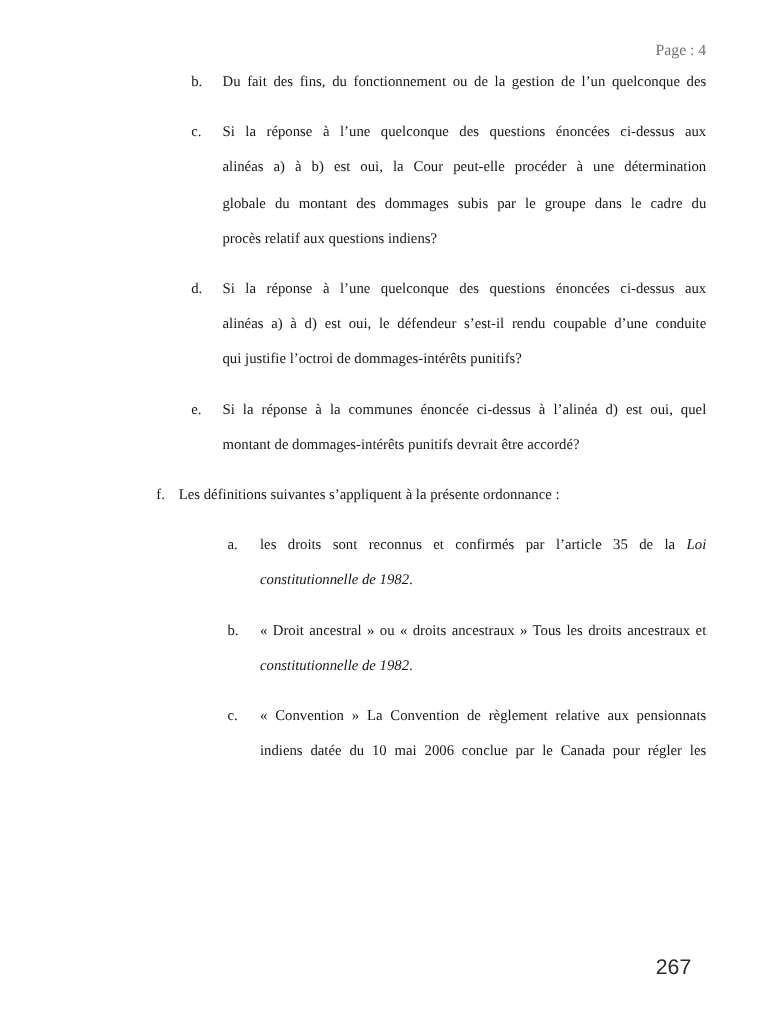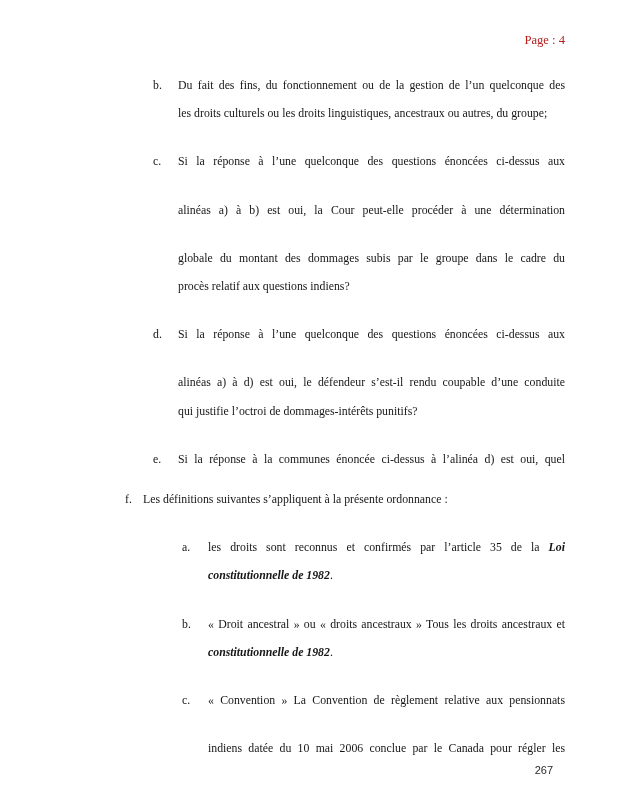--- a/index.html
+++ b/index.html
@@ -15,21 +15,21 @@
     overflow: hidden;
     font-family: "Liberation Serif", "DejaVu Serif", serif;
     font-size: 11.8px;
     color: #161616;
   }
   .page-header {
     position: absolute;
     top: 33px;
     right: 58px;
     font-size: 12.6px;
-    color: #b91c1c;
+    color: #737373;
     white-space: nowrap;
   }
   .doc-body {
     position: absolute;
     top: 51px;
     left: 0;
     right: 0;
   }
   .item {
     position: relative;
@@ -47,44 +47,42 @@
   .item.lv1 .item-label { left: -25px; }
   .item.lv2 .item-label { left: -26px; }
   .line {
     line-height: 28.2px;
     white-space: nowrap;
   }
   .line.j {
     white-space: normal;
     text-align: justify;
     text-align-last: justify;
-    margin-top: 20px;
   }
-  .it { font-style: italic; font-weight: bold; }
+  .it { font-style: italic; }
   .page-footer {
     position: absolute;
     top: 764px;
     right: 70px;
     font-family: "Liberation Sans", "DejaVu Sans", sans-serif;
-    font-size: 11px;
+    font-size: 17px;
     color: #2a2a2a;
   }
 </style>
 </head>
 <body>
 
 <div class="page">
   <div class="page-header">Page : 4</div>
 
   <main class="doc-body">
       <div class="item lv1">
         <span class="item-label">b.</span>
         <div>
           <div class="line j">Du fait des fins, du fonctionnement ou de la gestion de l’un quelconque des</div>
-          <div class="line">les droits culturels ou les droits linguistiques, ancestraux ou autres, du groupe;</div>
         </div>
       </div>
       <div class="item lv1">
         <span class="item-label">c.</span>
         <div>
           <div class="line j">Si la réponse à l’une quelconque des questions énoncées ci-dessus aux</div>
           <div class="line j">alinéas a) à b) est oui, la Cour peut-elle procéder à une détermination</div>
           <div class="line j">globale du montant des dommages subis par le groupe dans le cadre du</div>
           <div class="line">procès relatif aux questions indiens?</div>
         </div>
@@ -94,20 +92,21 @@
         <div>
           <div class="line j">Si la réponse à l’une quelconque des questions énoncées ci-dessus aux</div>
           <div class="line j">alinéas a) à d) est oui, le défendeur s’est-il rendu coupable d’une conduite</div>
           <div class="line">qui justifie l’octroi de dommages-intérêts punitifs?</div>
         </div>
       </div>
       <div class="item lv1">
         <span class="item-label">e.</span>
         <div>
           <div class="line j">Si la réponse à la communes énoncée ci-dessus à l’alinéa d) est oui, quel</div>
+          <div class="line">montant de dommages-intérêts punitifs devrait être accordé?</div>
         </div>
       </div>
       <div class="item lv0">
         <span class="item-label">f.</span>
         <div>
           <div class="line">Les définitions suivantes s’appliquent à la présente ordonnance :</div>
         </div>
       </div>
       <div class="item lv2">
         <span class="item-label">a.</span>

